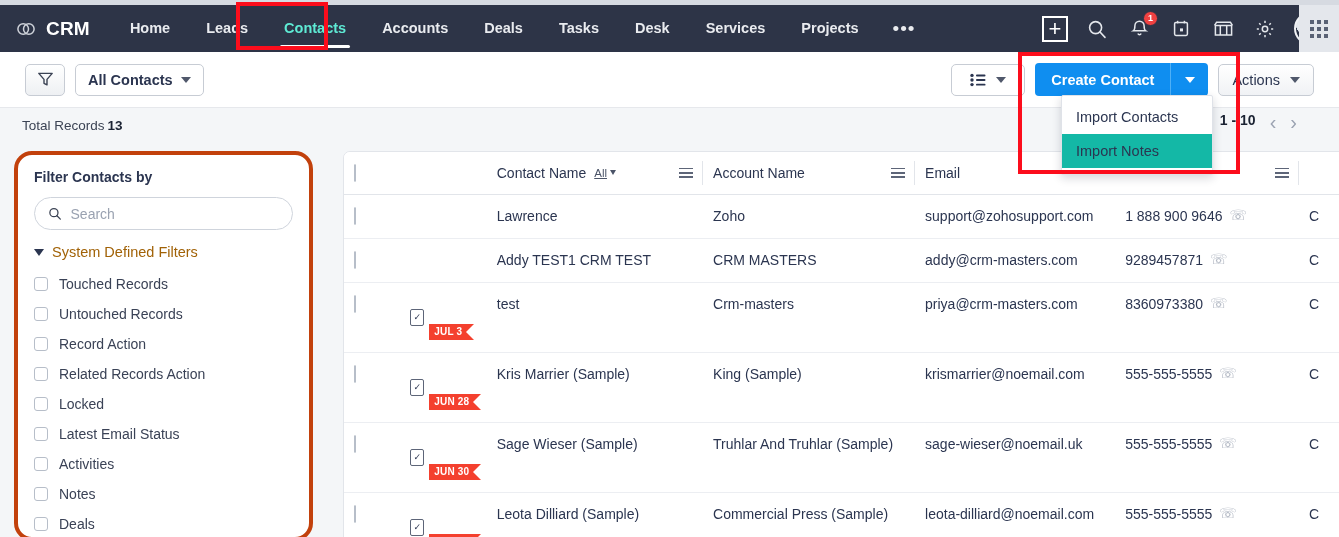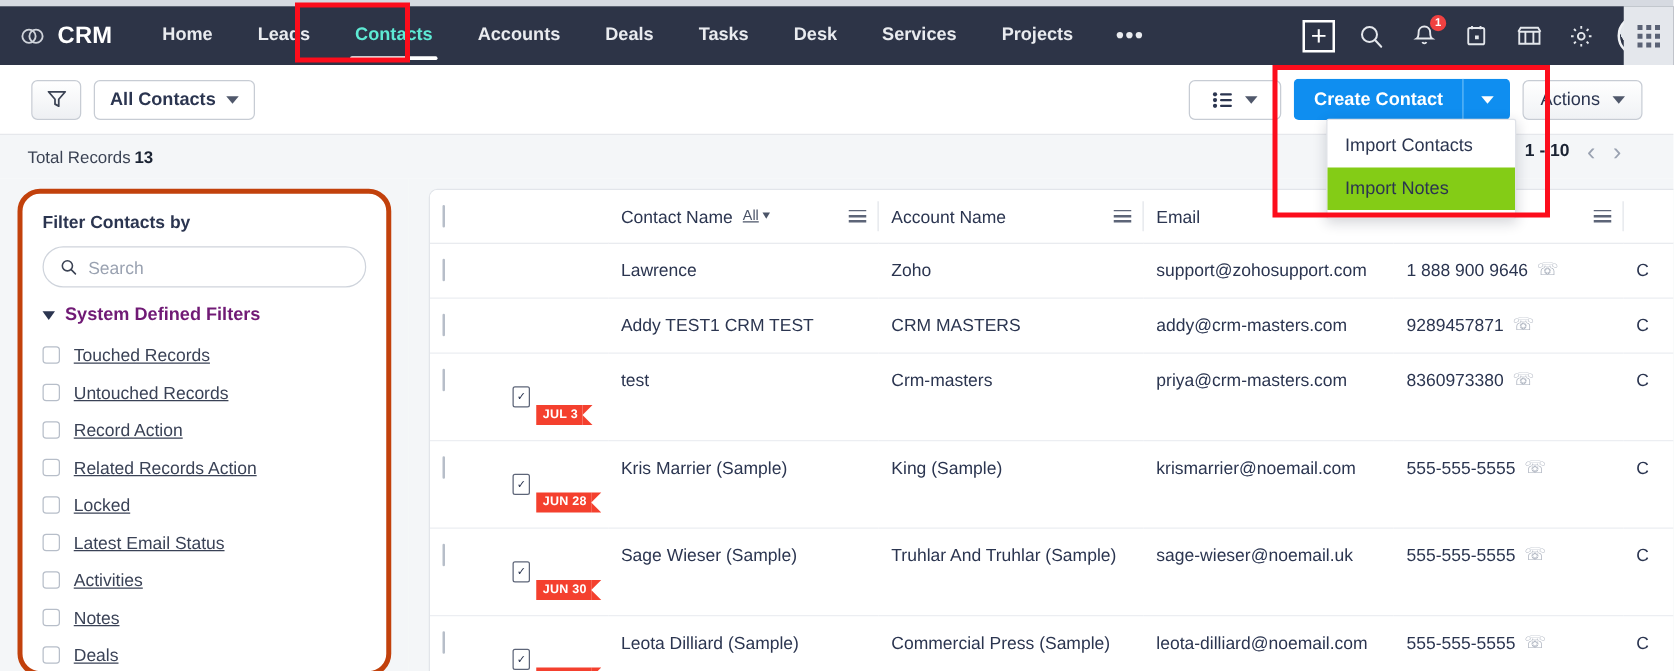--- a/index.html
+++ b/index.html
@@ -141,24 +141,24 @@
     height: 33px; border:1px solid #cfd4dc; border-radius: 17px;
     display:flex; align-items:center; gap: 9px; padding: 0 13px; margin-bottom: 14px;
   }
   .sb-search input {
     border:none; outline:none; font-size: 14px; color:#14532d; width: 100%;
     font-family:"Liberation Sans", sans-serif; background:transparent;
   }
   .sb-search input::placeholder { color:#9aa2b1; }
   .sb-group { display:flex; align-items:center; gap: 8px; margin-bottom: 9px; cursor:pointer;}
   .tri { width:0;height:0;border-left:5px solid transparent;border-right:5px solid transparent;border-top:7px solid #2b3550; }
-  .sb-group-label { font-size: 14.5px; font-weight:700; color:#701a75; }
+  .sb-group-label { font-size: 14.5px; font-weight:400; color:#a16207; }
   .sb-item { display:flex; align-items:center; gap: 11px; height: 30px; cursor:pointer; }
   .cb { width: 14px; height: 14px; border:1.5px solid #b7bec9; border-radius:3px; background:#fff; flex:none; }
-  .sb-item-label { font-size: 14px; color:#39415280; color:#3a4256;text-decoration:underline; }
+  .sb-item-label { font-size: 14px; color:#39415280; color:#3a4256; }
 
   
   .table-wrap { flex: 1; padding: 8px 0 0 16px; background:#f4f6f8; overflow:hidden; }
   .table-card {
     background:#fff; border:1px solid #e2e5ea; border-top-left-radius:7px;
     height: 100%; margin-right:-1px; overflow:hidden;
   }
   table { border-collapse: collapse; width: 1020px; table-layout: fixed; }
   thead th {
     height: 42px; background:#fff; border-bottom:1px solid #e2e5ea;
@@ -201,21 +201,21 @@
   .phone-ic { color:#a6adba; font-size: 14px; line-height: 17px; }
   .tail-c { color:#2b3550; font-size: 14px; }
 
   
   .dropdown {
     position:absolute; top: 95px; left: 1061px; width: 152px;
     background:#fff; border:1px solid #dfe2e8; border-radius: 2px;
     box-shadow: 0 3px 10px rgba(20,30,50,.18); z-index: 40; padding: 4px 0 6px 0;
   }
   .dd-item { height: 34px; display:flex; align-items:center; padding: 0 14px; font-size: 14.5px; color:#2b3550; cursor:pointer; }
-  .dd-item.hl { background:#84cc16; }
+  .dd-item.hl { background:#14b8a6; }
 
   
   .annot { position:absolute; border: 4px solid #fc0d1c; pointer-events:none; z-index: 60; }
   #annot-tab { left: 236px; top: 2px; width: 92px; height: 48px; }
   #annot-create { left: 1018px; top: 52px; width: 222px; height: 122px; }
 </style>
 </head>
 <body>
 
 <div id="app">

